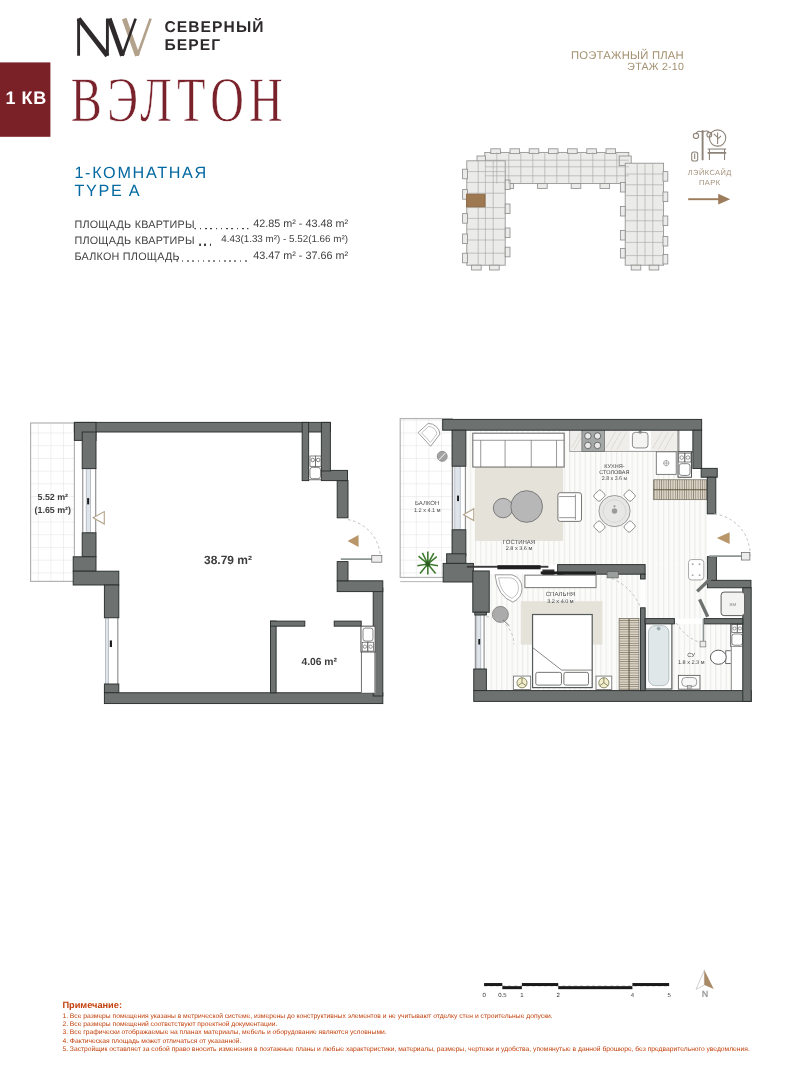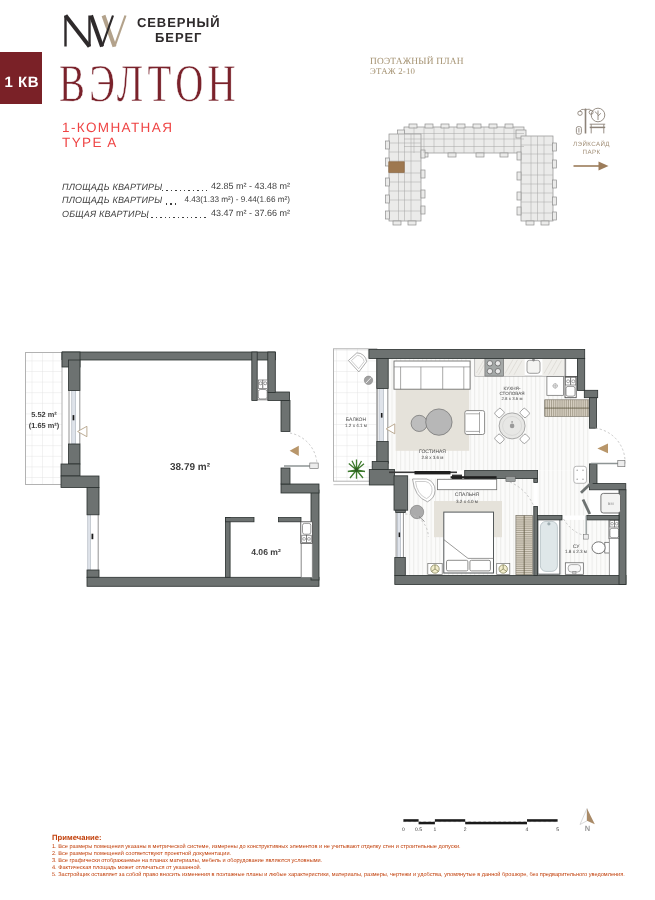--- a/index.html
+++ b/index.html
@@ -1,29 +1,29 @@
 <!DOCTYPE html>
 <html><head>
 <meta charset="utf-8">
 <style>
   html,body{margin:0;padding:0;}
   *{-webkit-font-smoothing:antialiased;text-rendering:geometricPrecision;}
   body{width:655px;height:900px;background:#ffffff;position:relative;overflow:hidden;
        font-family:"Liberation Sans", sans-serif;}
   .abs{position:absolute;}
-  #tab1kv{left:0;top:51.8px;width:42.3px;height:52px;background:#7a2127;}
+  #tab1kv{left:0;top:51.8px;width:42.3px;height:62px;background:#7a2127;}
   #tab1kv span{position:absolute;left:4.5px;top:22px;color:#fff;font-size:15px;font-weight:bold;letter-spacing:0.5px;white-space:nowrap;}
-  #sevber{left:137px;top:15px;color:#2e2a2b;font-size:13px;font-weight:bold;letter-spacing:0.9px;line-height:15.3px;text-align:center;}
-  #komn{left:62px;top:121px;color:#ef4444;font-size:13.5px;letter-spacing:1.4px;line-height:14.8px;}
+  #sevber{left:137px;top:15px;color:#2e2a2b;font-size:13px;font-weight:bold;letter-spacing:0.9px;line-height:15.3px;}
+  #komn{left:62px;top:137px;color:#0369a1;font-size:13.5px;letter-spacing:1.4px;line-height:14.8px;}
   .arow{position:absolute;left:62px;width:228px;height:11px;color:#3f3f3f;font-size:9px;}
-  .arow .lab{position:absolute;left:0;top:0;letter-spacing:0.2px;font-style:italic;}
+  .arow .lab{position:absolute;left:0;top:0;letter-spacing:0.2px;}
   .arow .val{position:absolute;right:0;top:-0.5px;font-weight:normal;font-size:9px;}
   .arow .dots{position:absolute;height:1.4px;bottom:1.5px;
      background:repeating-linear-gradient(90deg,#3f3f3f 0 1.4px,transparent 1.4px 4.4px);}
-  #poet{left:370px;top:58px;width:200px;text-align:left;color:#a3906f;font-size:9.4px;letter-spacing:0.2px;line-height:9.2px;font-family:Liberation Serif, serif;}
+  #poet{left:370px;top:41px;width:200px;text-align:right;color:#a3906f;font-size:9.4px;letter-spacing:0.2px;line-height:9.2px;}
   #poet .l2{font-size:8.8px;margin-top:30px;}
   #lakeside{left:555px;top:140.5px;width:73px;text-align:center;color:#a18e76;font-size:6.2px;letter-spacing:0.4px;line-height:8.8px;}
   #notes{left:52px;top:833px;width:600px;color:#c2410c;}
   #notes .h{font-size:7.7px;font-weight:bold;margin-bottom:2.2px;}
   #notes .l{font-size:5.6px;line-height:7.05px;}
 </style>
 </head>
 <body>
   <div class="abs" id="tab1kv">
     <span>1 КВ</span>
@@ -52,24 +52,24 @@
   <div class="abs" id="komn">1-КОМНАТНАЯ<br>TYPE A</div>
 
   <div class="arow" style="top:181.5px">
     <span class="lab">ПЛОЩАДЬ КВАРТИРЫ</span>
     <span class="dots" style="left:100px;width:45px"></span>
     <span class="val">42.85 m² - 43.48 m²</span>
   </div>
   <div class="arow" style="top:195.2px">
     <span class="lab">ПЛОЩАДЬ КВАРТИРЫ</span>
     <span class="dots" style="left:104px;width:10px"></span>
-    <span class="val" style="font-size:8.2px;top:0">4.43(1.33 m²) - 9.44(1.66 m²)</span>
+    <span class="val" style="font-size:8.2px;top:0">4.43(1.33 m²) - 5.52(1.66 m²)</span>
   </div>
   <div class="arow" style="top:208.9px">
-    <span class="lab">ОБЩАЯ КВАРТИРЫ</span>
+    <span class="lab">БАЛКОН ПЛОЩАДЬ</span>
     <span class="dots" style="left:85px;width:60px"></span>
     <span class="val">43.47 m² - 37.66 m²</span>
   </div>
 
   <div class="abs" id="poet">ПОЭТАЖНЫЙ ПЛАН<br><span class="l2">ЭТАЖ 2-10</span></div>
   <div class="abs" id="lakeside">ЛЭЙКСАЙД<br>ПАРК</div>
 
   <div class="abs" id="notes">
     <div class="h">Примечание:</div>
     <div class="l">1. Все размеры помещения указаны в метрической системе, измерены до конструктивных элементов и не учитывают отделку стен и строительные допуски.</div>

